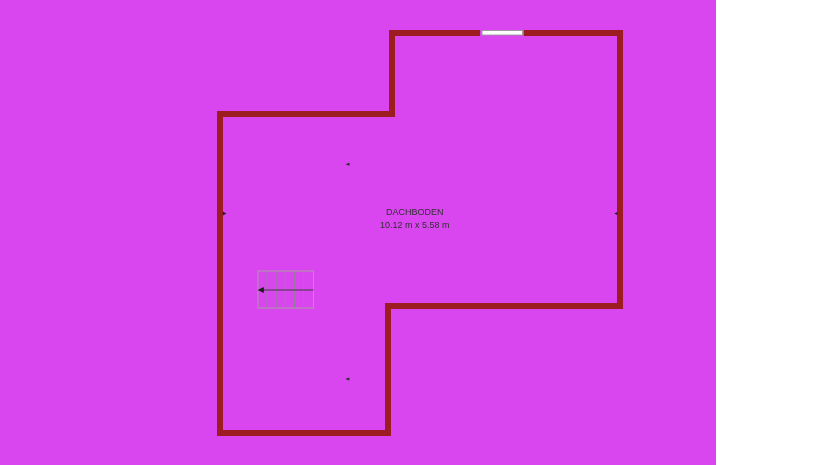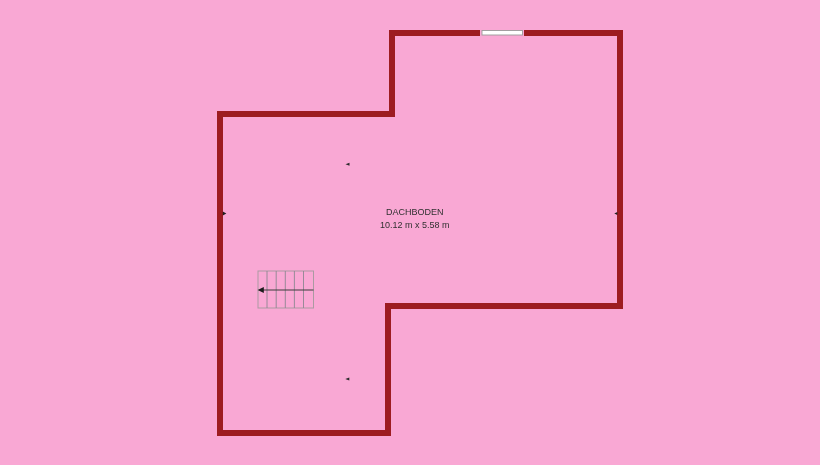--- a/index.html
+++ b/index.html
@@ -1,16 +1,16 @@
 <!DOCTYPE html>
 <html><head>
 <meta charset="utf-8">
 <style>
   html,body{margin:0;padding:0;background:#ffffff;}
-  .wrap{position:relative;width:820px;height:465px;background:#f9a8d4;overflow:hidden;}
+  .wrap{position:relative;width:716px;height:465px;background:#d946ef;overflow:hidden;}
   svg{position:absolute;left:0;top:0;}
   text{font-family:"Liberation Sans", sans-serif;}
 </style>
 </head>
 <body>
 <div class="wrap">
 <svg width="820" height="465" viewBox="0 0 820 465">
 
   <g fill="#9d1c21" shape-rendering="crispEdges">
 

